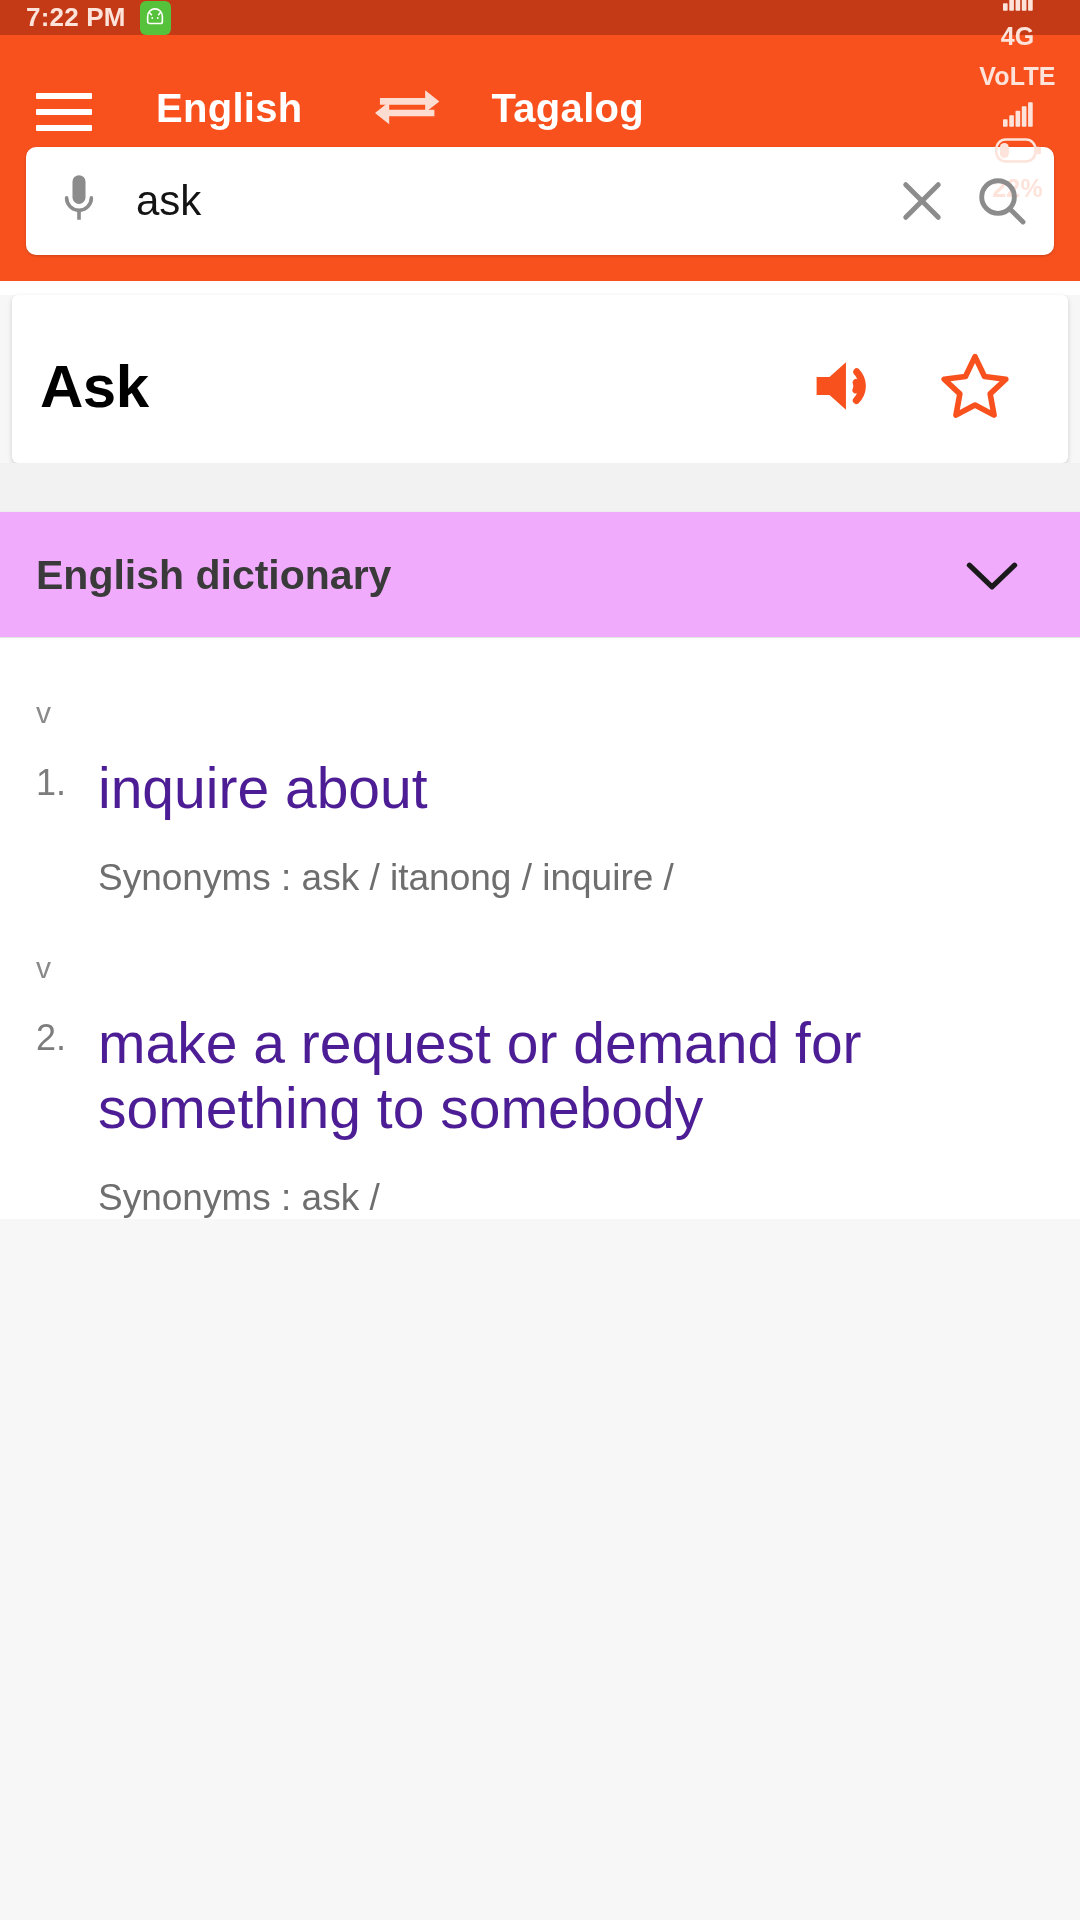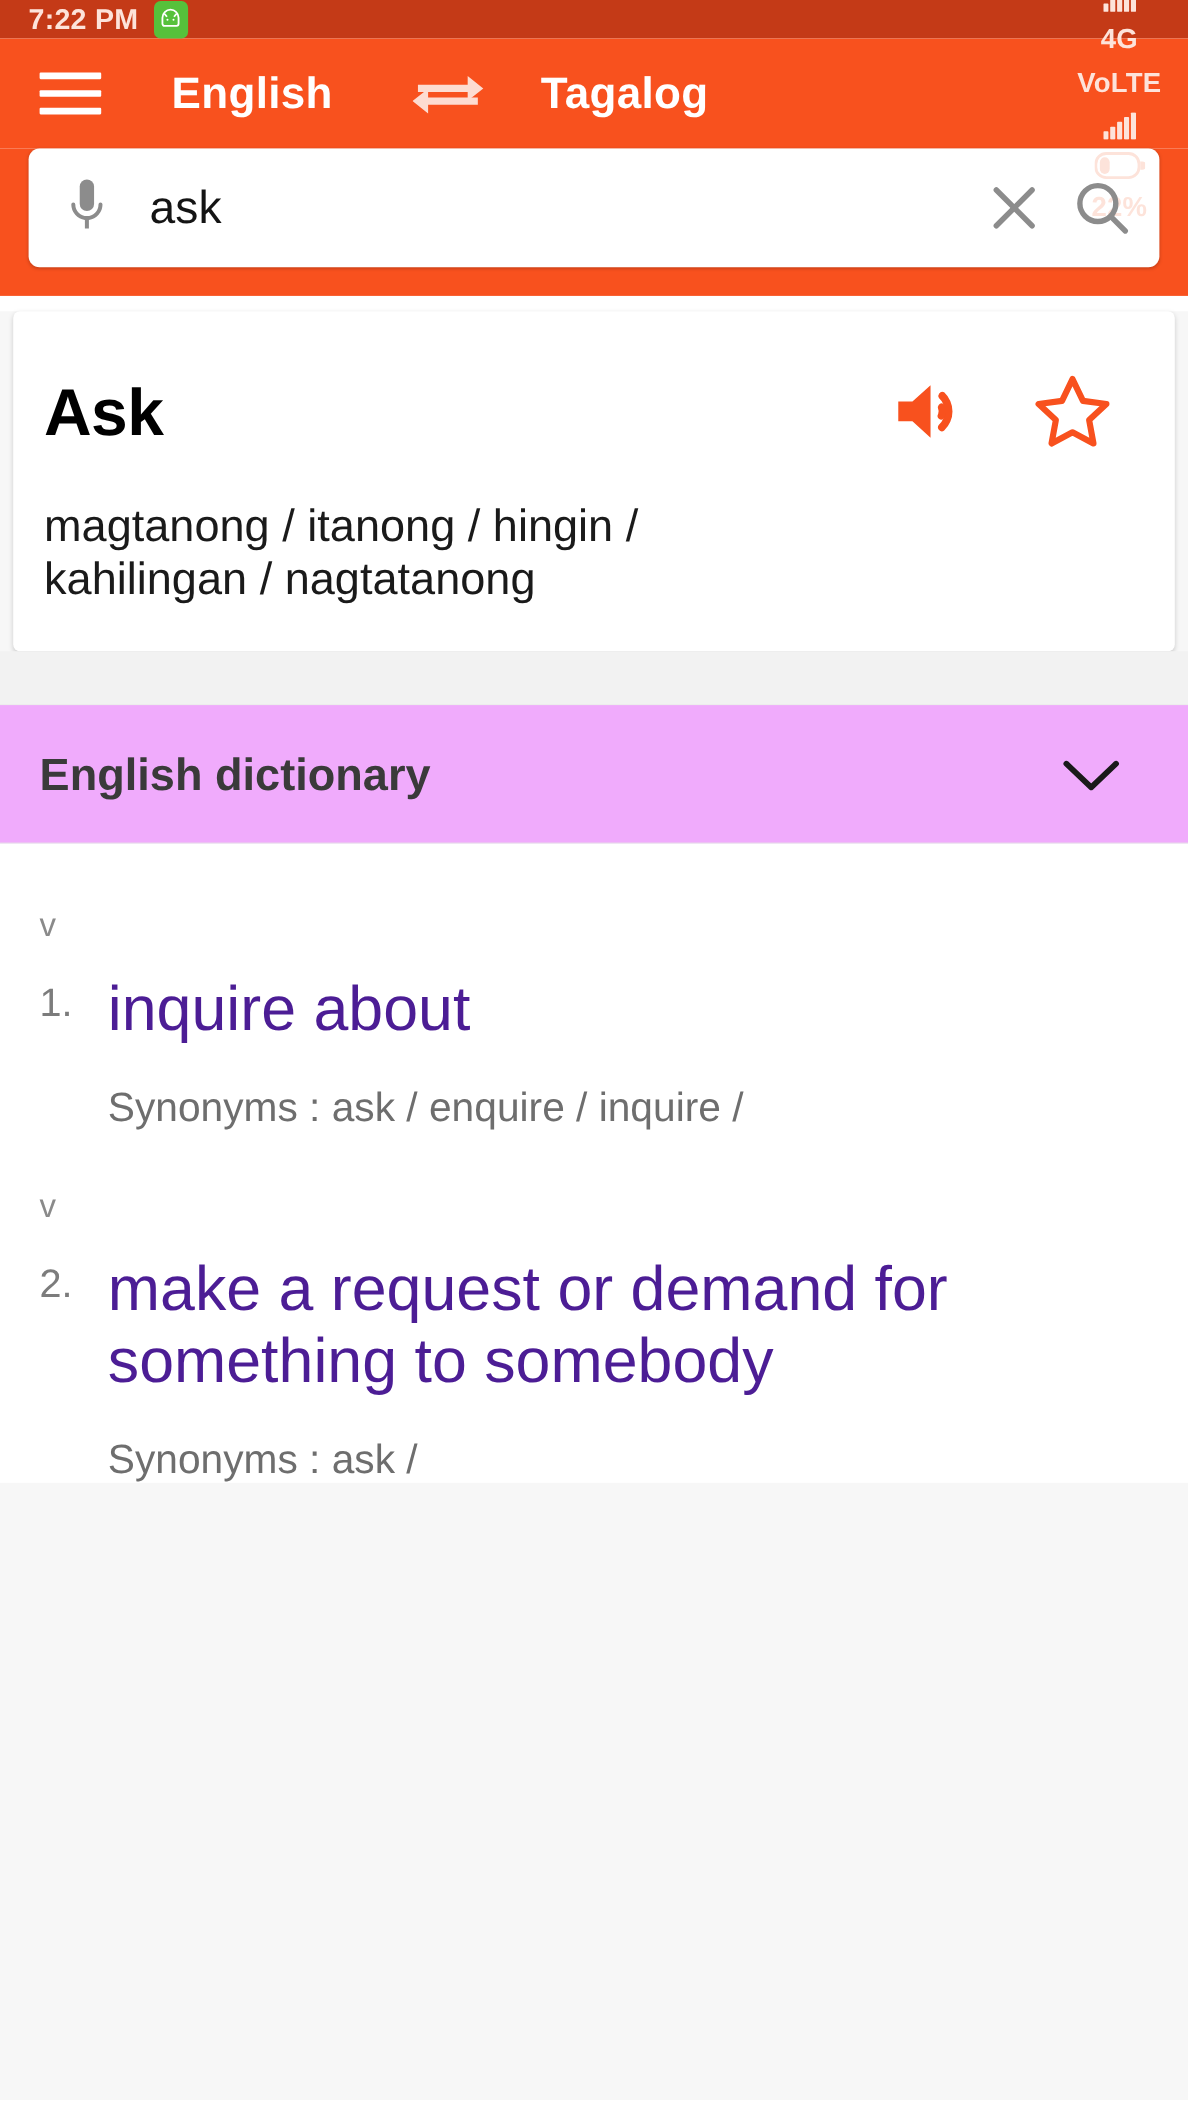--- a/index.html
+++ b/index.html
@@ -21,22 +21,22 @@
   .appicon{
     width:31px;height:34px;background:#56C13B;border-radius:6px;
     display:flex;align-items:center;justify-content:center;
   }
   .netspeed{font-size:25px;}
   .pct{font-size:25px;}
   svg{display:block;}
 
   
   .appbar{
-    height:100px;background:#F8511E;color:#fff;
-    display:flex;align-items:center;padding:16px 36px;
+    height:112px;background:#F8511E;color:#fff;
+    display:flex;align-items:flex-end;padding:16px 36px;
   }
   .hamburger{width:56px;display:flex;flex-direction:column;gap:10px;cursor:pointer;}
   .hamburger i{display:block;height:6px;background:#fff;border-radius:1px;}
   .lang{
     font-size:40px;font-weight:bold;letter-spacing:.3px;
   }
   .lang-a{margin-left:64px;}
   .swap{margin-left:72px;cursor:pointer;}
   .lang-b{margin-left:51px;}
 
@@ -224,21 +224,20 @@
             <path d="M16.4 10.6a1.4 1.4 0 0 1 1.9-.4 5 5 0 0 1 0 5.6 1.4 1.4 0 0 1-2.1-1.8 2.2 2.2 0 0 0 0-1.9 1.4 1.4 0 0 1 .2-1.5z"></path>
           </svg>
         </span>
         <span>
           <svg width="74" height="70" viewBox="0 0 26 25" fill="none" stroke="#F8511E" stroke-width="2" stroke-linejoin="round">
             <path d="M13 2 16.4 9.1 24 10.1l-5.6 5.2 1.4 7.6L13 19.3 6.2 22.9l1.4-7.6L2 10.1l7.6-1z"></path>
           </svg>
         </span>
       </div>
     </div>
-    <div class="trans">magtanong / itanong / hingin / kahilingan / nagtatanong</div>
   </div>
 
   <div class="gap"></div>
 
   <div class="section">
     <div class="section-title">English dictionary</div>
     <span class="chev">
       <svg width="56" height="36" viewBox="0 0 26 16" fill="none" stroke="#1a1a1a" stroke-width="2.4" stroke-linecap="round" stroke-linejoin="round">
         <polyline points="2.5,3 13,13 23.5,3"></polyline>
       </svg>
@@ -246,21 +245,21 @@
   </div>
 
   <div class="defs">
 
     <div class="entry">
       <div class="pos">v</div>
       <div class="def-row">
         <div class="num">1.</div>
         <div class="def-text">inquire about</div>
       </div>
-      <div class="syn">Synonyms : ask / enquire / inquire /</div>
+      <div class="syn">Synonyms : ask / itanong / inquire /</div>
     </div>
 
     <div class="entry" style="margin-top:52px;">
       <div class="pos">v</div>
       <div class="def-row">
         <div class="num">2.</div>
         <div class="def-text">make a request or demand for something to somebody</div>
       </div>
       <div class="syn">Synonyms : ask /</div>
     </div>

